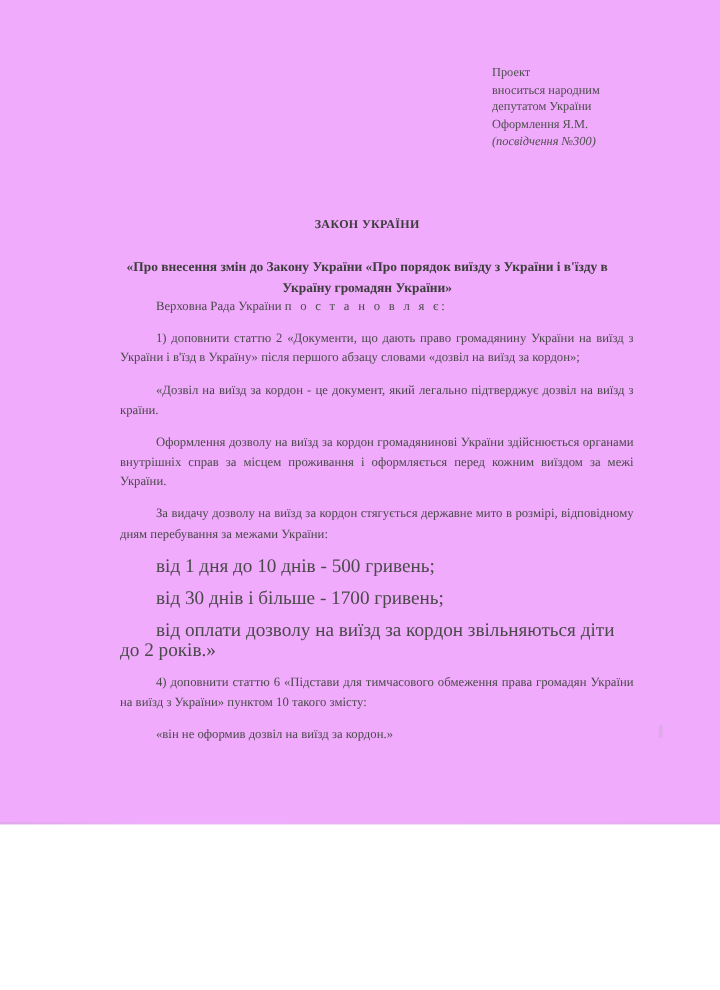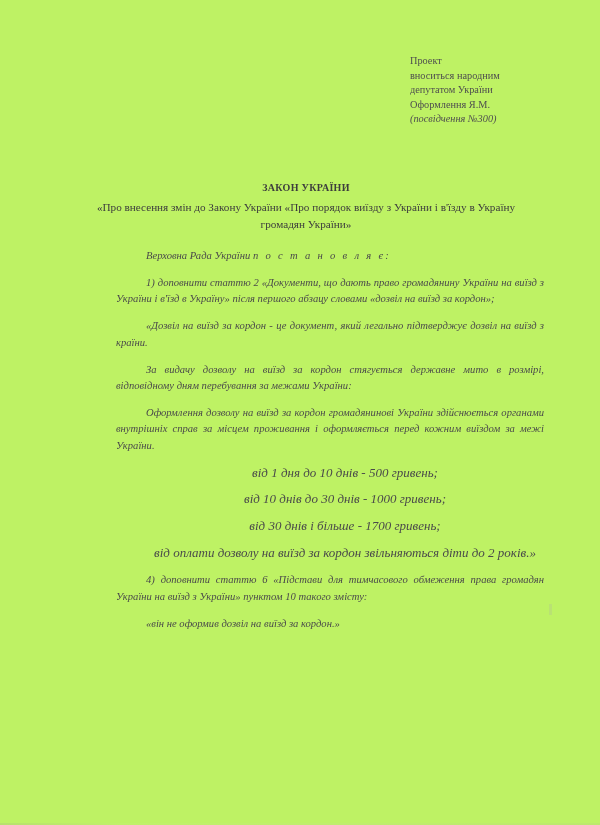--- a/index.html
+++ b/index.html
@@ -12,22 +12,22 @@
     height: 825px;
     background: #ffffff;
     font-family: "Liberation Serif", "DejaVu Serif", serif;
     color: #4a4a4a;
     overflow: hidden;
     position: relative;
   }
   .page {
     position: relative;
     width: 600px;
-    height: 825px;
-    background: #bef264;
+    height: 687px;
+    background: #f0abfc;
     box-sizing: border-box;
   }
 
   
   .header-block {
     position: absolute;
     left: 410px;
     top: 54px;
     width: 180px;
     font-size: 10.3px;
@@ -50,58 +50,57 @@
   }
   .law-title {
     font-size: 10px;
     font-weight: bold;
     letter-spacing: 0.3px;
     line-height: 15px;
     color: #3d3d3d;
   }
   .law-subtitle {
     font-size: 11.2px;
-    font-weight: normal;
+    font-weight: bold;
     line-height: 16.5px;
-    margin-top: 4px;
+    margin-top: 20px;
     color: #3d3d3d;
   }
 
   
   .body-wrap {
     position: absolute;
-    left: 116px;
+    left: 100px;
     top: 248px;
     width: 428px;
-    font-style: italic;
   }
   p.para {
     margin: 0 0 10.5px 0;
     font-size: 10.6px;
     line-height: 16.4px;
     text-align: justify;
     text-indent: 30px;
     color: #4a4a4a;
     hyphens: none;
   }
   .spaced {
     letter-spacing: 2.3px;
   }
   .fee-list {
     margin: 0;
     padding: 0;
     list-style: none;
   }
   .fee-list li {
-    font-size: 13px;
+    font-size: 16px;
     line-height: 16.4px;
     text-indent: 30px;
     margin-bottom: 10.5px;
     color: #4a4a4a;
-    text-align: center;
+    text-align: left;
   }
 
   
   .scan-edge {
     position: absolute;
     left: 0;
     bottom: 0;
     width: 600px;
     height: 2px;
     background: linear-gradient(to right,
@@ -142,27 +141,26 @@
 
     <p class="para"><span>Верховна Рада України </span><span class="spaced">п о с т а н о в л я є:</span></p>
 
 
     <p class="para">1) доповнити статтю 2 «Документи, що дають право громадянину України на виїзд з України і в'їзд в Україну» після першого абзацу словами «дозвіл на виїзд за кордон»;</p>
 
 
 
     <p class="para">«Дозвіл на виїзд за кордон - це документ, який легально підтверджує дозвіл на виїзд з країни.</p>
 
+    <p class="para">Оформлення дозволу на виїзд за кордон громадянинові України здійснюється органами внутрішніх справ за місцем проживання і оформляється перед кожним виїздом за межі України.</p>
+
     <p class="para">За видачу дозволу на виїзд за кордон стягується державне мито в розмірі, відповідному дням перебування за межами України:</p>
-
-    <p class="para">Оформлення дозволу на виїзд за кордон громадянинові України здійснюється органами внутрішніх справ за місцем проживання і оформляється перед кожним виїздом за межі України.</p>
 
     <ul class="fee-list">
       <li>від 1 дня до 10 днів - 500 гривень;</li>
-      <li>від 10 днів до 30 днів - 1000 гривень;</li>
       <li>від 30 днів і більше - 1700 гривень;</li>
       <li>від оплати дозволу на виїзд за кордон звільняються діти до 2 років.»</li>
     </ul>
 
     <p class="para">4) доповнити статтю 6 «Підстави для тимчасового обмеження права громадян України на виїзд з України» пунктом 10 такого змісту:</p>
 
     <p class="para">«він не оформив дозвіл на виїзд за кордон.»</p>
 
   </div>
 

